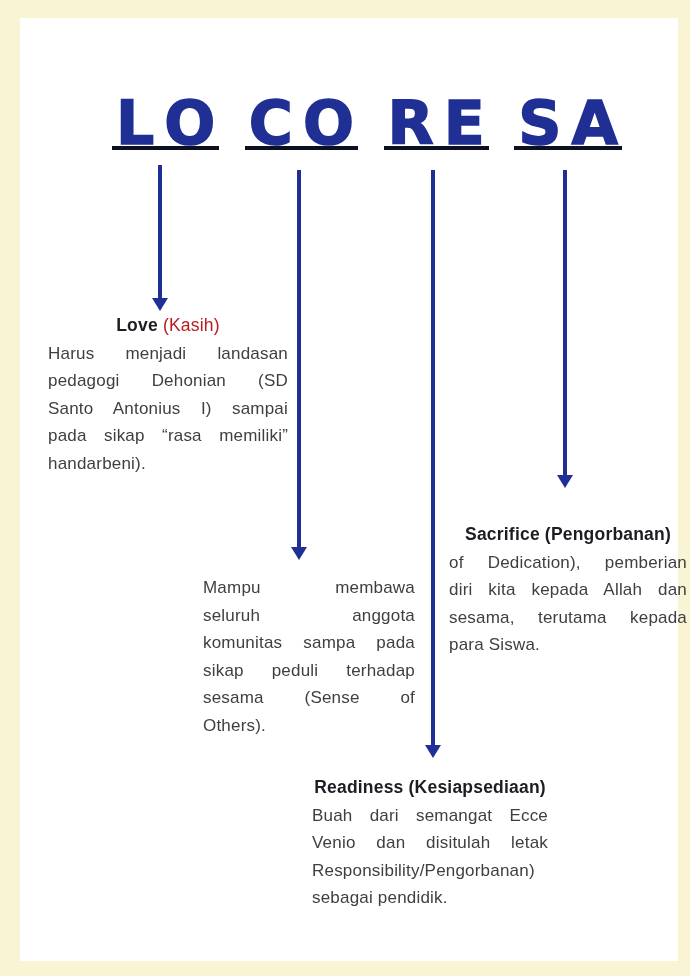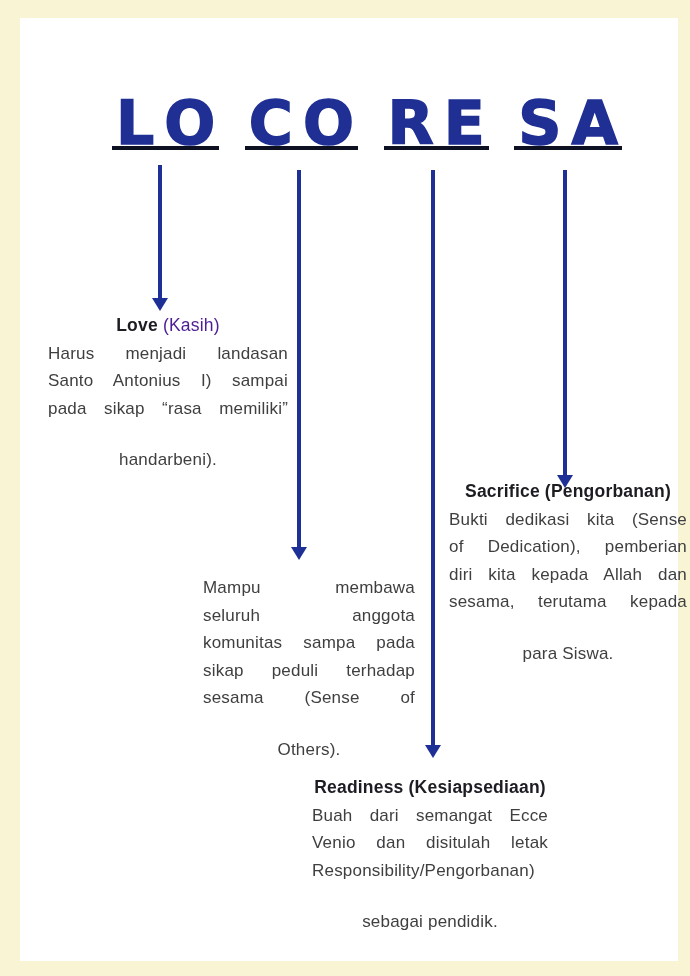--- a/index.html
+++ b/index.html
@@ -81,26 +81,26 @@
     letter-spacing: 0.2px;
   }
   .block h3 {
     font-size: 17.5px;
     font-weight: bold;
     line-height: 27.5px;
     color: #1c1c22;
     text-align: center;
     white-space: nowrap;
   }
-  .block h3 .heading-rest { font-weight: normal; color: #4c1d95; }
+  .block h3 .heading-rest { font-weight: normal; color: #b91c1c; }
   .jline { text-align: justify; text-align-last: justify; }
-  .jlast { text-align: center; margin-top: 24px; }
+  .jlast { text-align: left; }
 
   #block-love       { left: 28px;  top: 294px; width: 240px; }
-  #block-sacrifice  { left: 429px; top: 460px; width: 238px; }
+  #block-sacrifice  { left: 429px; top: 503px; width: 238px; }
   #block-compassion { left: 183px; top: 556px; width: 212px; }
   #block-readiness  { left: 292px; top: 756px; width: 236px; }
 </style>
 </head>
 <body>
 
 <div class="page">
   <div class="card">
 
     <div class="title-row">
@@ -135,28 +135,28 @@
       <div class="arrow-head"></div>
     </div>
     <div class="arrow" id="arrow-sacrifice">
       <div class="arrow-line"></div>
       <div class="arrow-head"></div>
     </div>
 
     <section class="block" id="block-love">
       <h3><b>Love</b><span class="heading-rest"> (Kasih)</span></h3>
       <div class="jline">Harus menjadi landasan</div>
+      <div class="jline">pedagogi Dehonian (SD</div>
       <div class="jline">Santo Antonius I) sampai</div>
       <div class="jline">pada sikap “rasa memiliki”</div>
       <div class="jlast">handarbeni).</div>
     </section>
 
     <section class="block" id="block-sacrifice">
       <h3><b>Sacrifice (Pengorbanan)</b><span class="heading-rest"></span></h3>
-      <div class="jline">Bukti dedikasi kita (Sense</div>
       <div class="jline">of Dedication), pemberian</div>
       <div class="jline">diri kita kepada Allah dan</div>
       <div class="jline">sesama, terutama kepada</div>
       <div class="jlast">para Siswa.</div>
     </section>
 
     <section class="block" id="block-compassion">
       <div class="jline">Mampu membawa</div>
       <div class="jline">seluruh anggota</div>
       <div class="jline">komunitas sampa pada</div>

